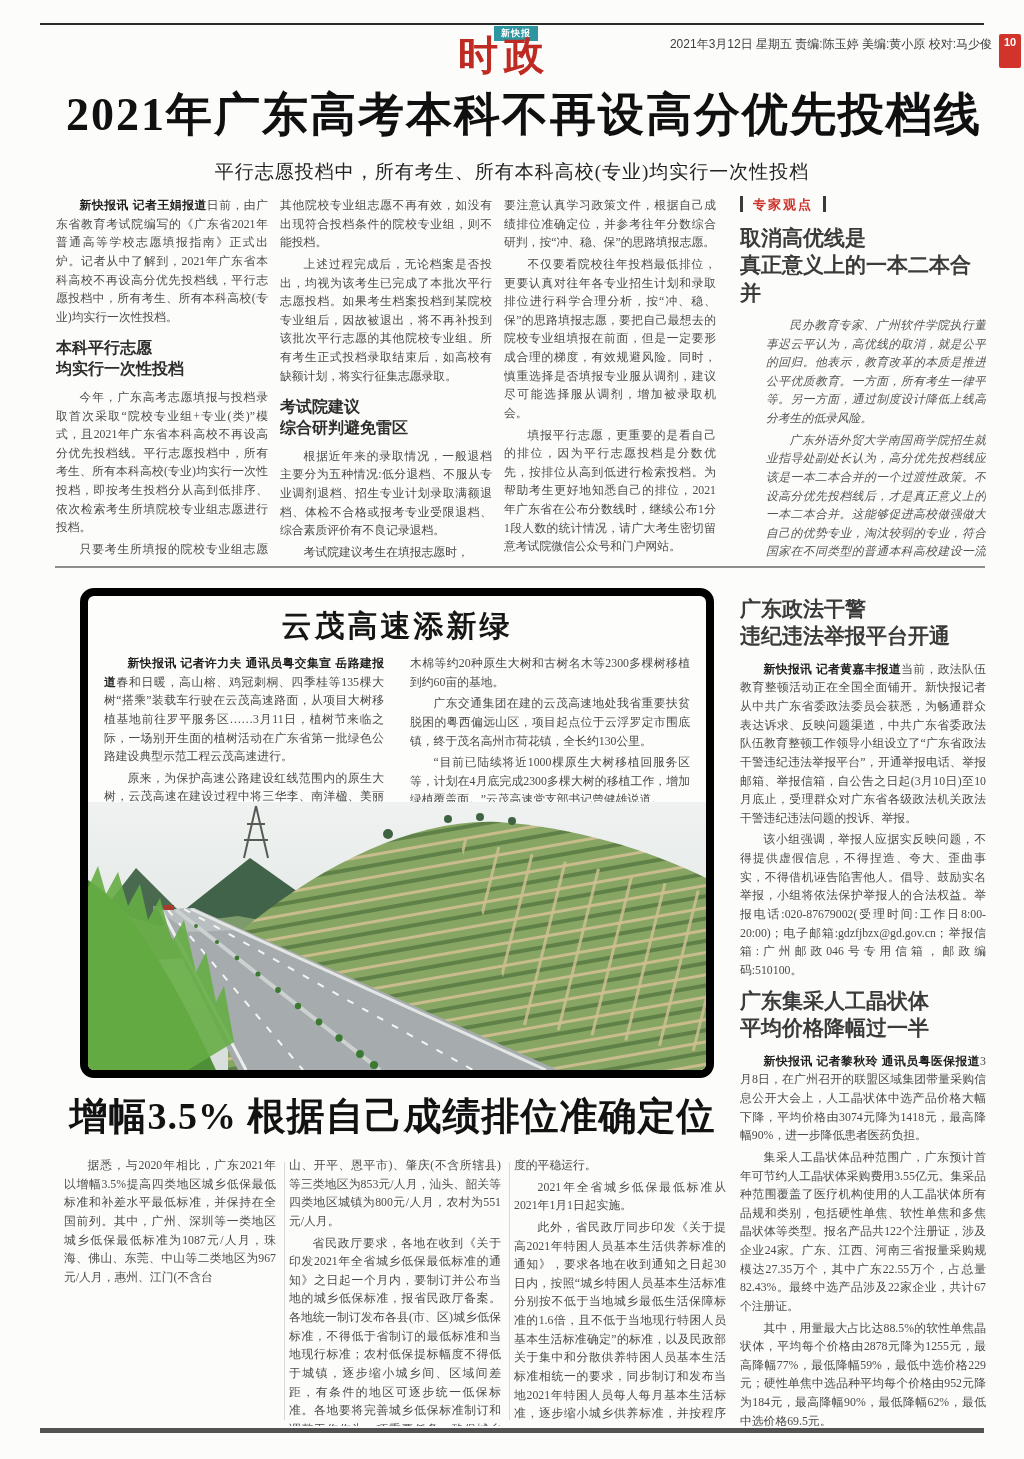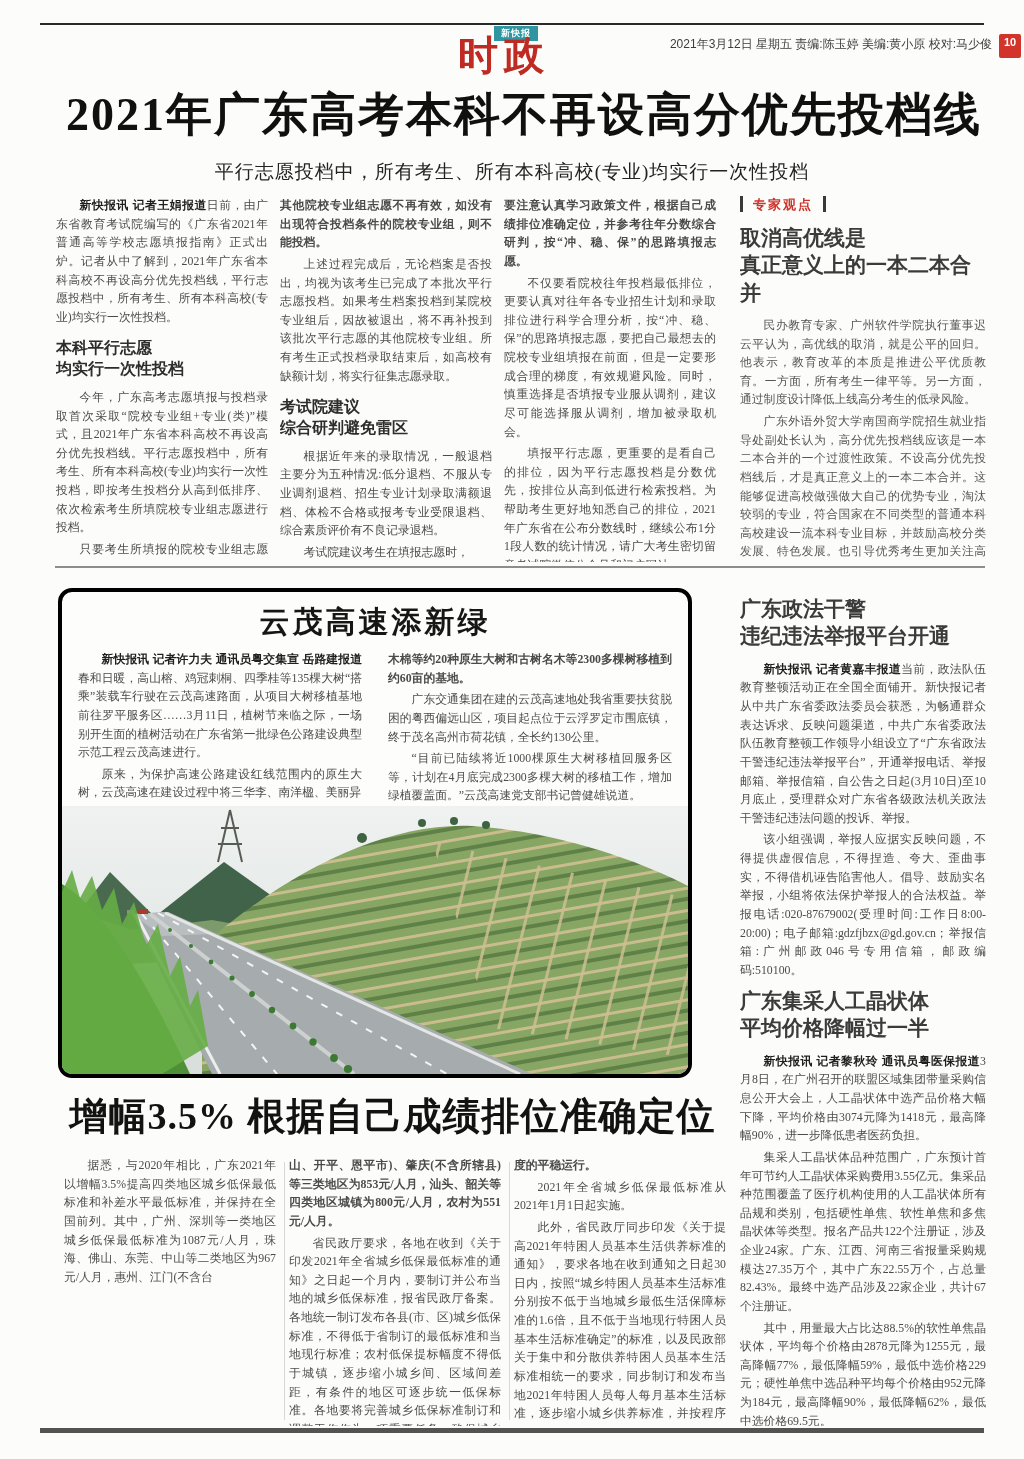--- a/index.html
+++ b/index.html
@@ -7,51 +7,51 @@
           overflow:hidden; font-family:"Liberation Serif","DejaVu Serif",serif;padding-left:36px; }
 
   
   .top-rule { position:absolute; left:40px; top:23px; width:944px; height:2px; background:#2a2a2a; }
   .masthead-box { position:absolute; left:494px; top:26px; min-width:38px; height:15px; padding:0 3px;
           background:#2e96a0; color:#fff; font:700 9px/15px "Liberation Sans",sans-serif;
           text-align:center; letter-spacing:1px; }
   .section-title { position:absolute; left:458px; top:36px; margin:0;
           font:900 40px/1 "Liberation Serif",serif; color:#bf2a22; letter-spacing:6px; }
   .dateline { position:absolute; right:68px; top:37px; font:12px/1.2 "Liberation Sans",sans-serif; color:#3d3d3d; }
-  .pagenum { position:absolute; right:39px; top:34px; width:22px; height:24px; background:#d2342b; color:#fff;
+  .pagenum { position:absolute; right:39px; top:34px; width:22px; height:34px; background:#d2342b; color:#fff;
           font:700 11px/17px "Liberation Sans",sans-serif; text-align:center; border-radius:2px; }
 
   
   .lead-headline { position:absolute; left:62px; top:86px; width:924px; margin:0; text-align:center;
           font:900 46px/1.25 "Liberation Serif",serif; color:#101010; letter-spacing:2px; }
   .lead-sub { position:absolute; left:50px; top:160px; width:924px; text-align:center;
           font:400 19px/1.3 "Liberation Serif",serif; color:#222; letter-spacing:1px; }
 
   .news-col p { font:11.8px/1.58 "Liberation Serif",serif; color:#4b4b4b; text-align:justify;
           text-indent:2em; margin:0 0 3px; }
-  .news-col p.noind { text-indent:0;font-weight:bold; }
+  .news-col p.noind { text-indent:0; }
   b.lead-in { font-family:"Liberation Sans",sans-serif; color:#1f1f1f; }
   .col-subhead { margin:12px 0 8px; font:700 16px/1.3 "Liberation Sans",sans-serif; color:#2d2d2d; }
 
   .body-col { position:absolute; top:196px; width:212px; height:366px; overflow:hidden; }
   #lead-c1 { left:56px; } #lead-c2 { left:280px; } #lead-c3 { left:504px; }
 
   
   .expert { position:absolute; left:740px; top:196px; width:246px; height:366px; overflow:hidden; }
   .expert-label { display:flex; align-items:center; gap:10px; }
   .expert-label .bar { width:3px; height:16px; background:#3a3a3a; }
   .expert-label .txt { font:700 13px/1 "Liberation Sans",sans-serif; color:#cd332a; letter-spacing:2px; }
   .expert h2 { margin:12px 0 10px; font:700 21px/1.3 "Liberation Sans",sans-serif; color:#3b3b3b; }
-  .expert p { color:#555; }
+  .expert p { font-style:italic; color:#555;margin-left:26px; }
 
   .section-rule { position:absolute; left:55px; top:566px; width:930px; height:2px; background:#8d8d8d; }
 
   
-  .photo-box { position:absolute; left:58px; top:588px; width:634px; height:490px; box-sizing:border-box;
-          border:4px solid #000000; border-radius:14px; background:#fdfdfb; overflow:hidden; }
+  .photo-box { position:absolute; left:80px; top:588px; width:634px; height:490px; box-sizing:border-box;
+          border:8px solid #000000; border-radius:14px; background:#fdfdfb; overflow:hidden; }
   .hw-headline { margin:12px 0 10px; text-align:center; font:900 30px/1.2 "Liberation Serif",serif;
           color:#161616; letter-spacing:3px; }
   .hw-cols { display:flex; gap:26px; padding:0 16px; height:156px; overflow:hidden; }
   .hw-col { flex:1; }
   .hw-photo { position:absolute; left:0; bottom:0; width:626px; height:268px; }
   .hw-photo svg { display:block; width:100%; height:100%; }
 
   
   .side-art { position:absolute; left:740px; width:246px; overflow:hidden; }
   #side-report { top:596px; height:388px; }

